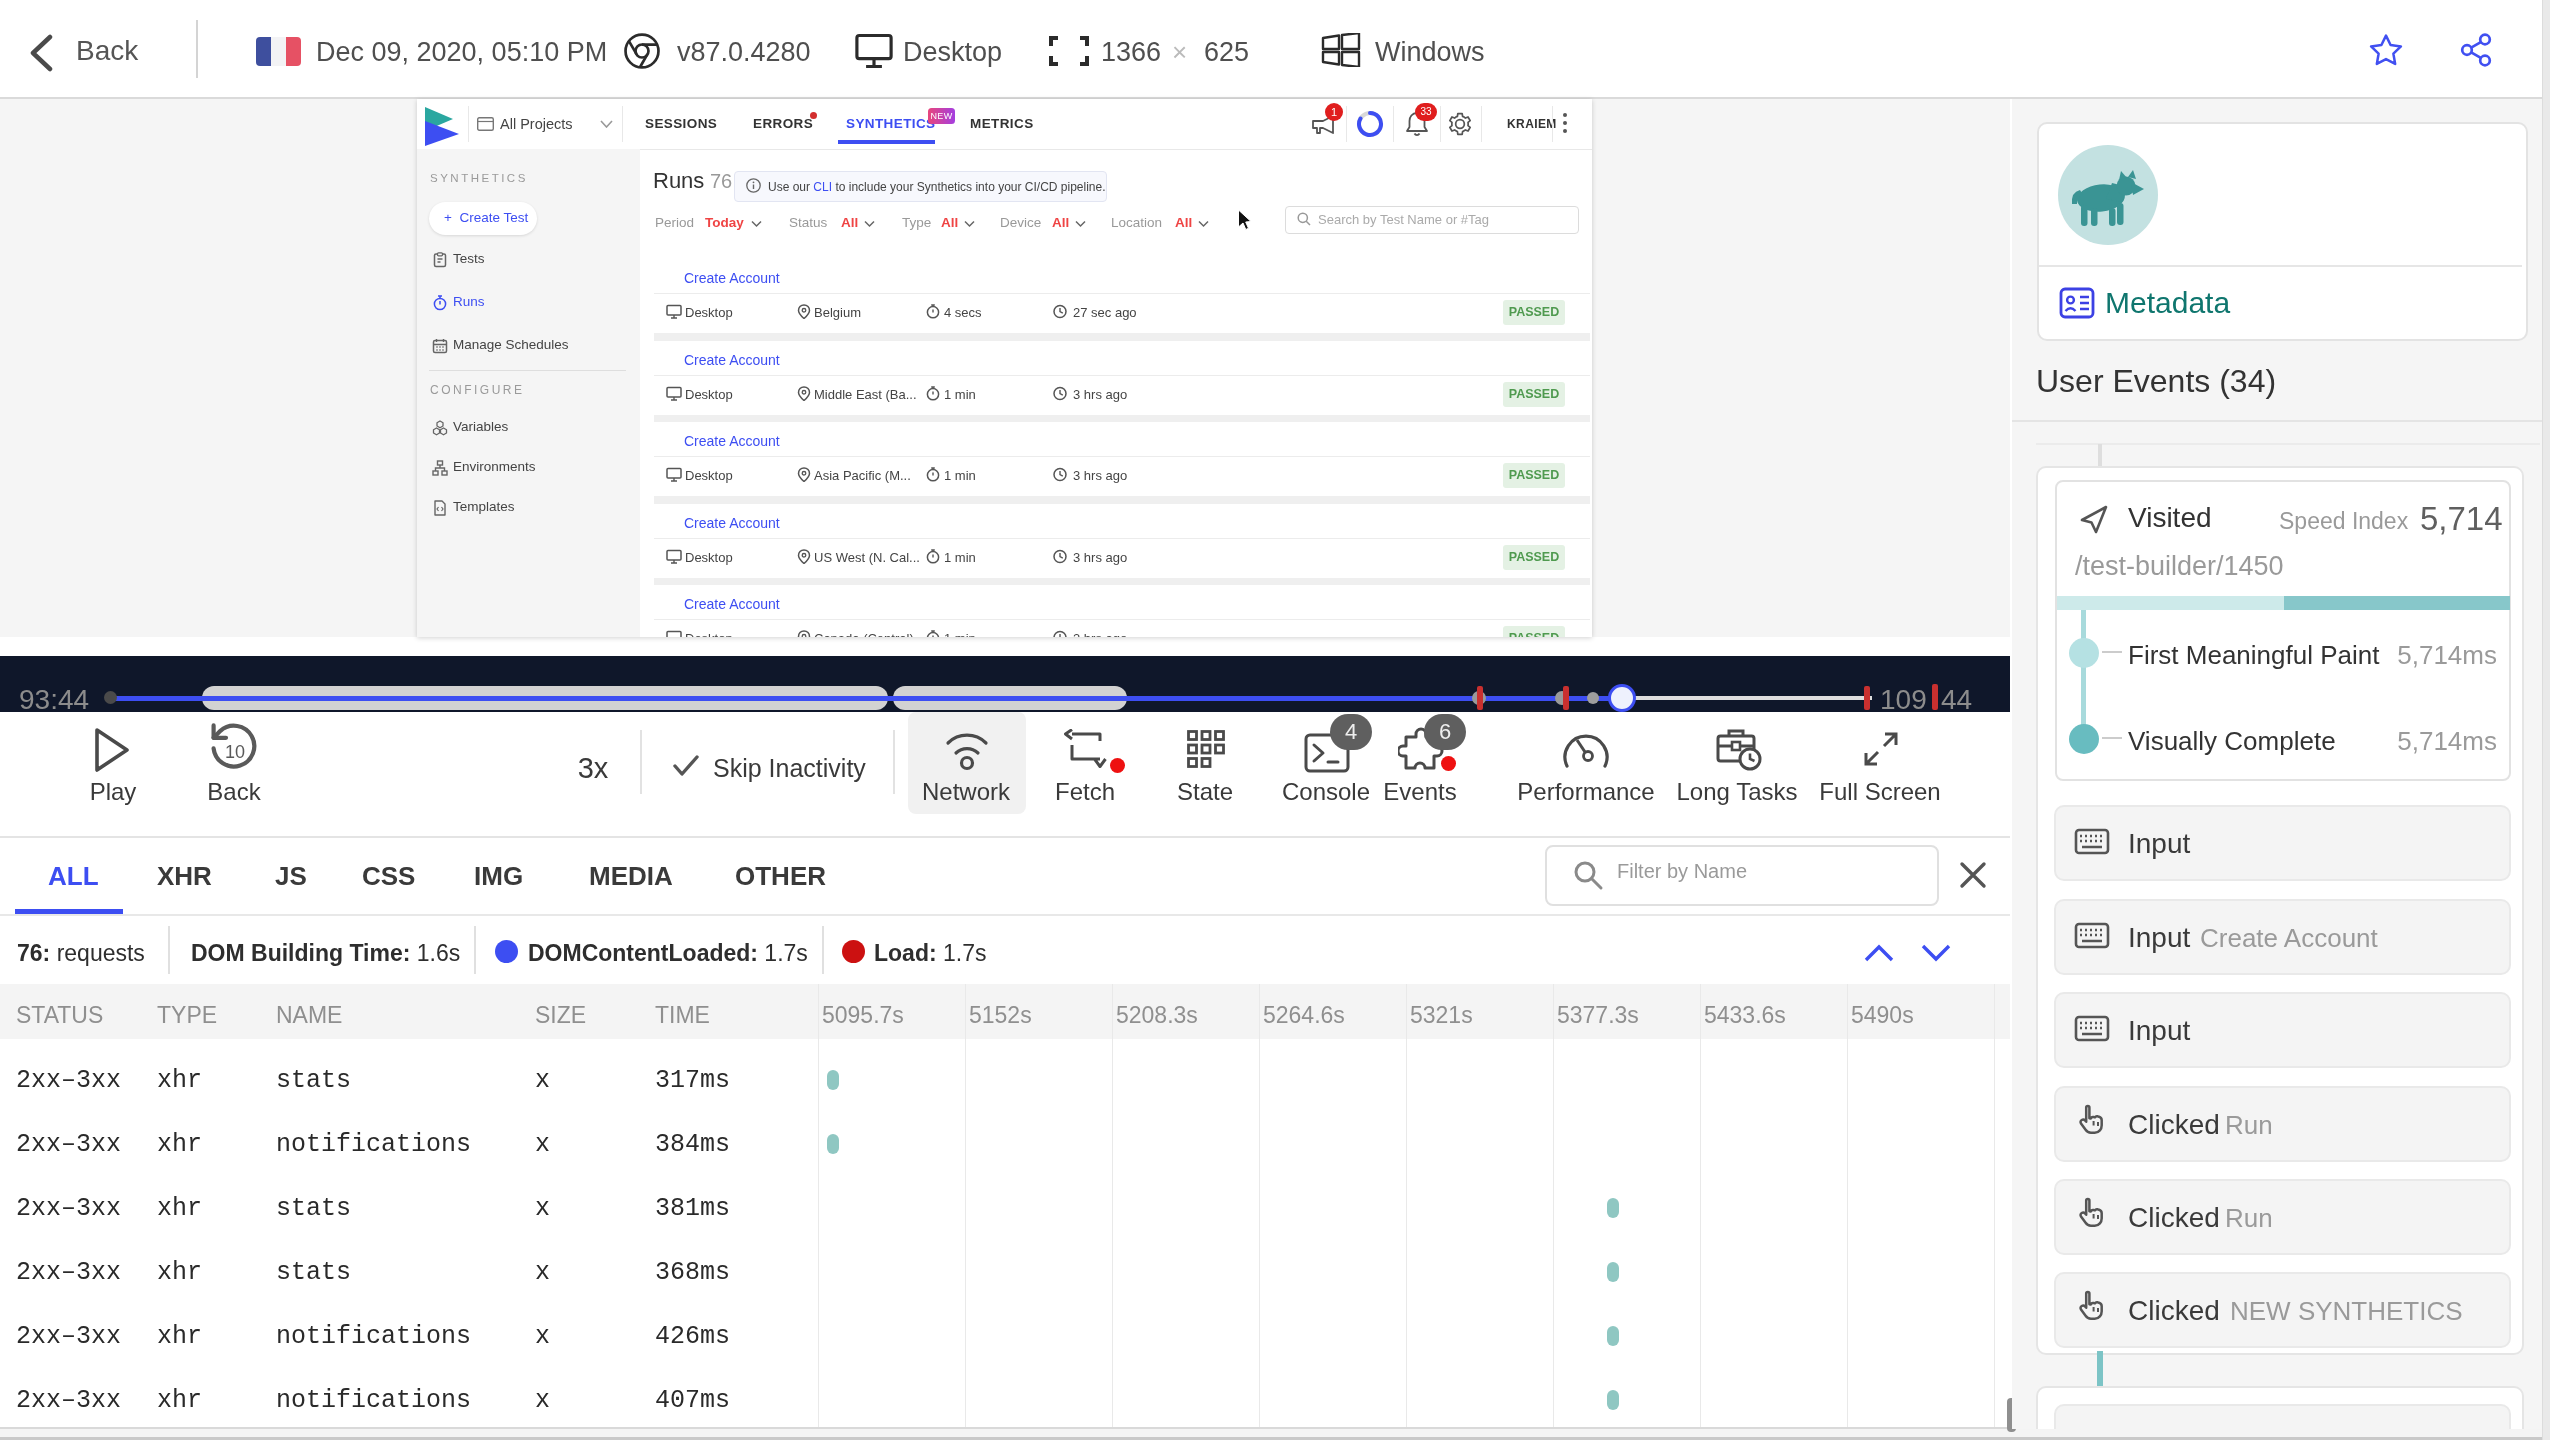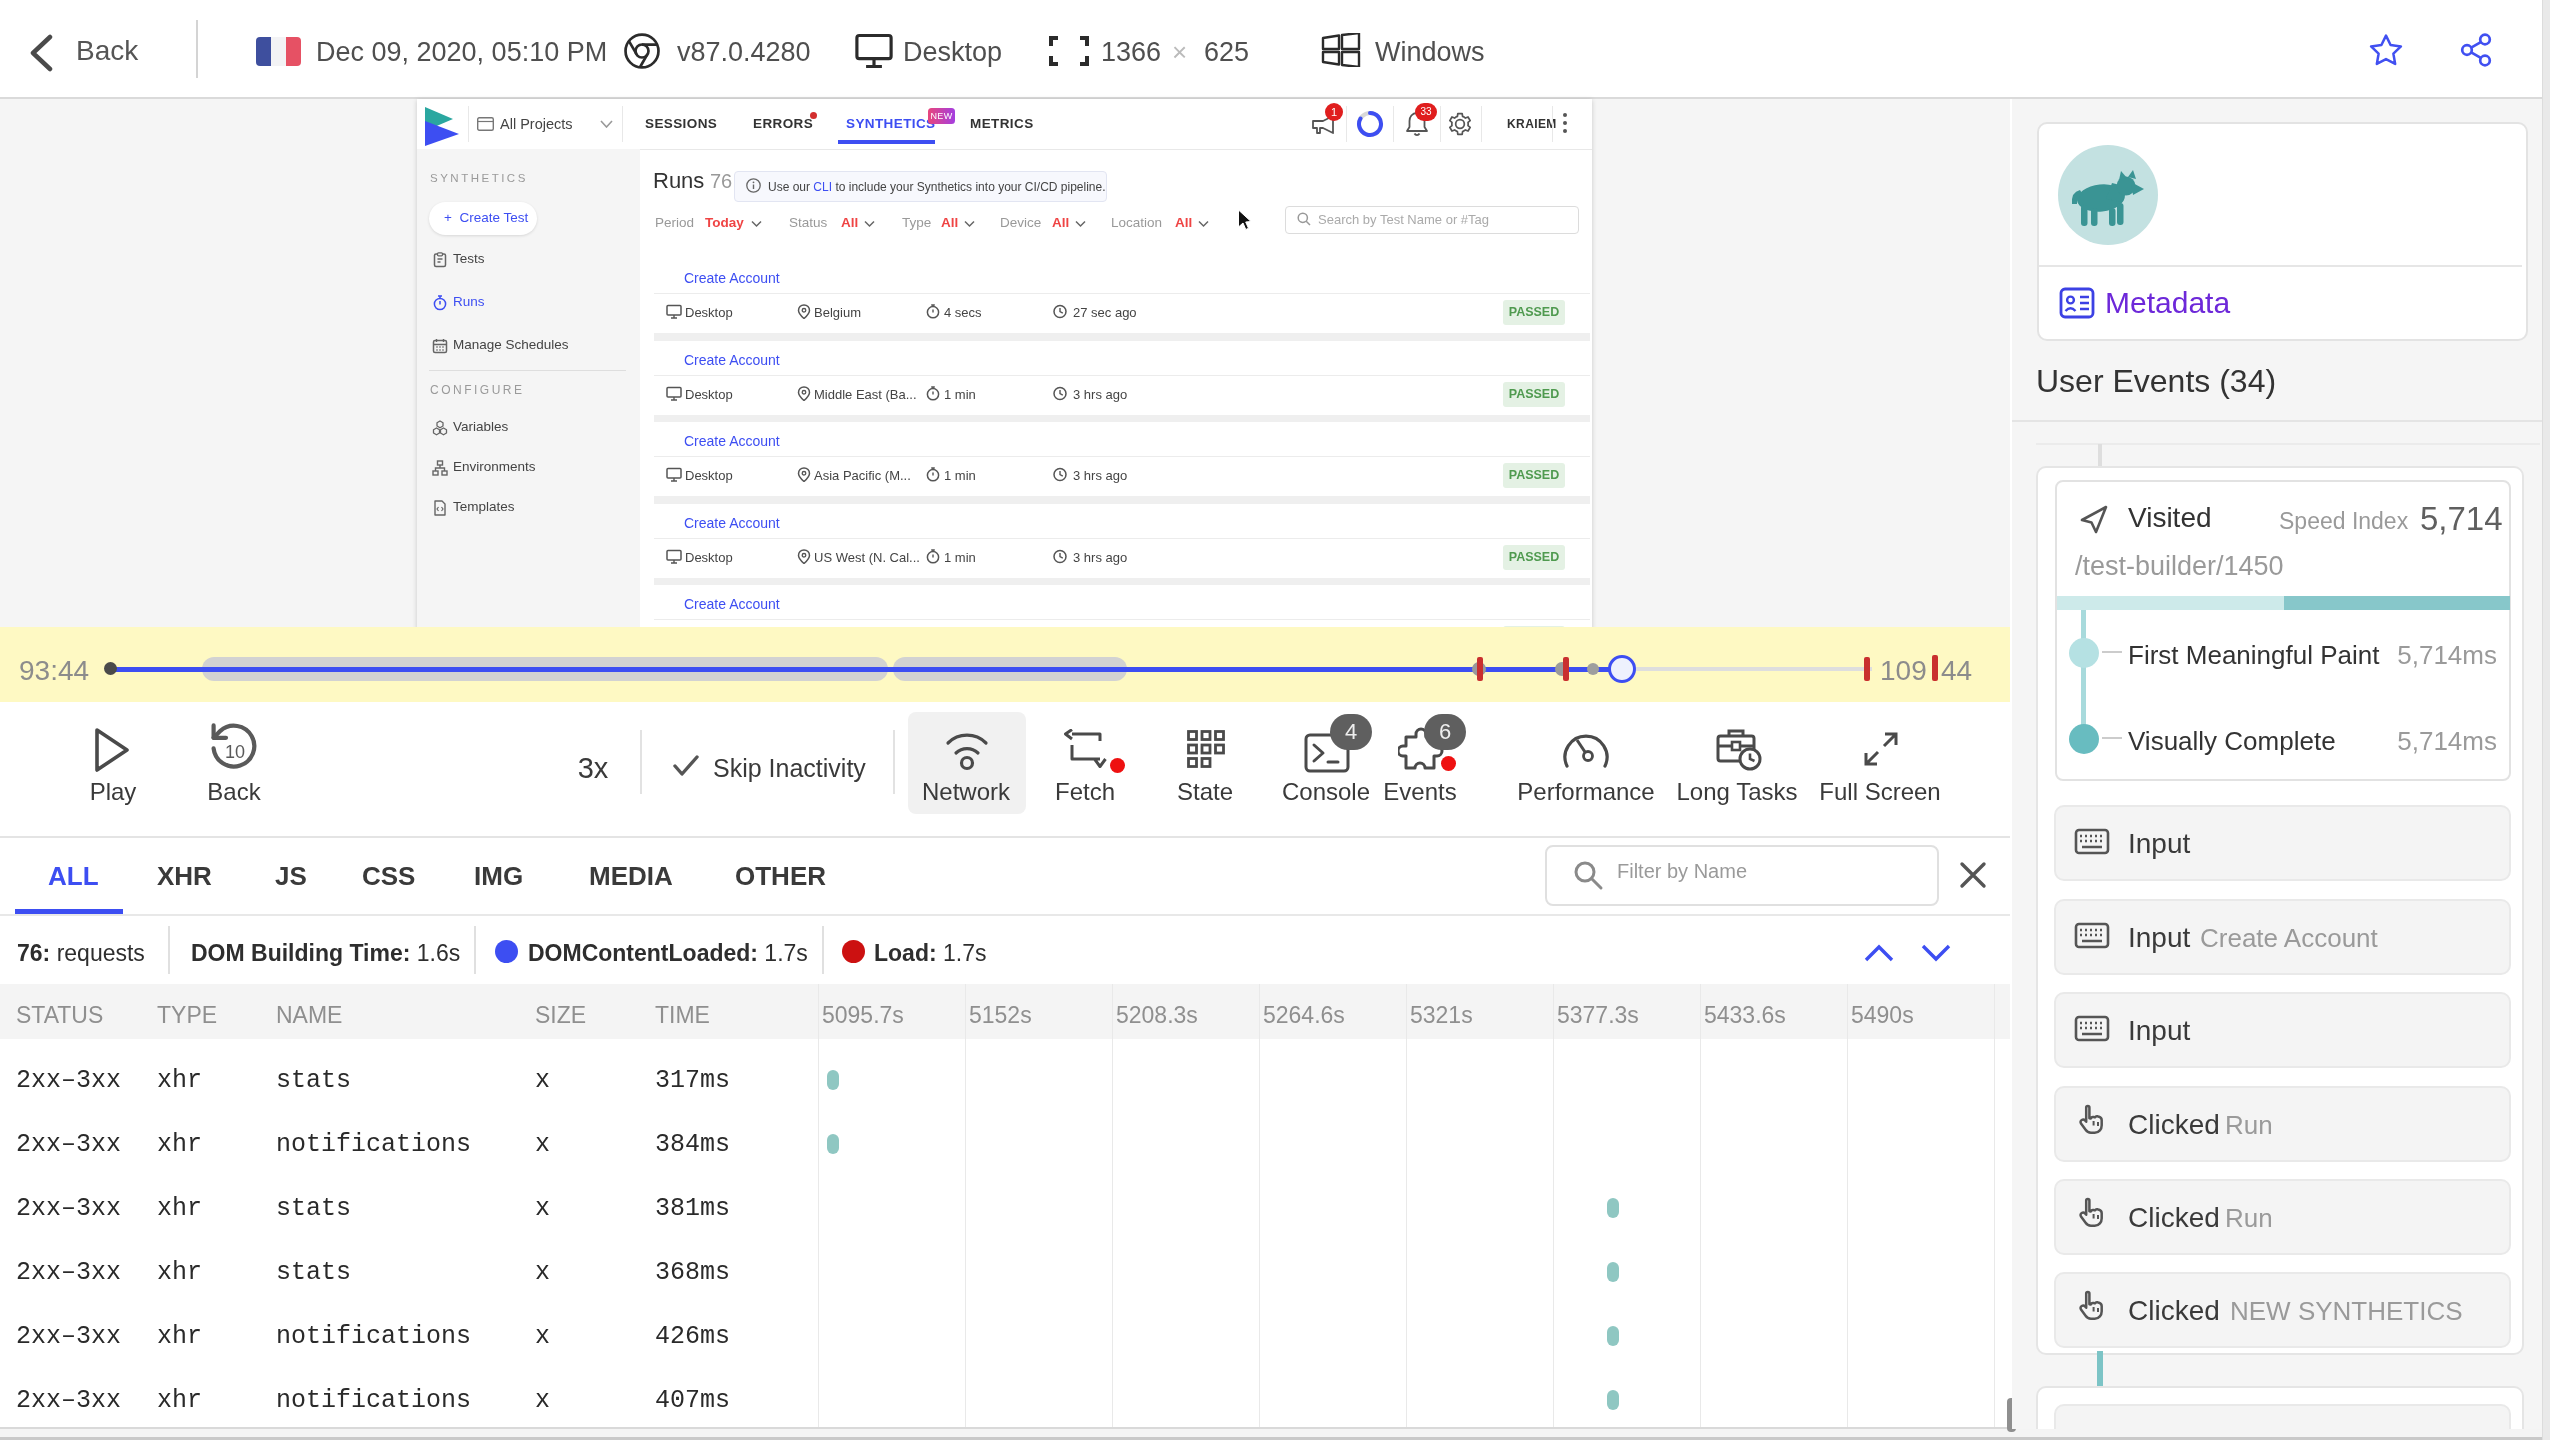--- a/index.html
+++ b/index.html
@@ -342,21 +342,21 @@
             </g>
     <g id="ack">
               <circle cx="7" cy="7.5" r="6" fill="none" stroke="#555" stroke-width="1.5"></circle>
               <path d="M7 4 L7 7.7 L9.8 9.2" fill="none" stroke="#555" stroke-width="1.4"></path>
             </g>
   </defs>
         </svg>
 </div>
 </div>
 
-<div class="abs" id="timeline" style="left:0;top:627px;width:2010px;height:75px;background:#fef9c3;">
+<div class="abs" id="timeline" style="left:0;top:656px;width:2010px;height:75px;background:#0f172a;">
   <div class="abs" style="left:19px;top:28px;font-size:28px;color:#8c8c8c;">93:44</div>
   <div class="abs" style="left:202px;top:30px;width:686px;height:24px;background:#d2d2d2;border-radius:12px;"></div>
   <div class="abs" style="left:893px;top:30px;width:234px;height:24px;background:#d2d2d2;border-radius:12px;"></div>
   <div class="abs" style="left:110px;top:40px;width:1762px;height:4px;background:#dedede;"></div>
   <div class="abs" style="left:110px;top:39.5px;width:1511px;height:5px;background:#3d4ef2;"></div>
   <div class="abs" style="left:104px;top:35px;width:13px;height:13px;border-radius:50%;background:#4a4a4a;"></div>
   <div class="abs" style="left:1472px;top:35px;width:14px;height:14px;border-radius:50%;background:#9a9a9a;"></div>
   <div class="abs" style="left:1477px;top:30px;width:6px;height:24px;background:#c9302f;border-radius:2px;"></div>
   <div class="abs" style="left:1555px;top:35px;width:14px;height:14px;border-radius:50%;background:#9a9a9a;"></div>
   <div class="abs" style="left:1563px;top:30px;width:6px;height:24px;background:#c9302f;border-radius:2px;"></div>
@@ -595,21 +595,21 @@
           </g>
         </svg>
   </div>
   <div class="abs" style="left:27px;top:166px;width:483px;height:2px;background:#e6e6e6;"></div>
   <svg class="abs" style="left:47px;top:188px;" width="36" height="32" viewBox="0 0 36 32">
         <rect x="2" y="2" width="32" height="28" rx="4" fill="none" stroke="#3c41e4" stroke-width="2.8"></rect>
         <circle cx="11.5" cy="13" r="3.4" fill="none" stroke="#3c41e4" stroke-width="2.4"></circle>
         <path d="M6.5 24 Q11.5 18.5 16.5 24" fill="none" stroke="#3c41e4" stroke-width="2.4"></path>
         <path d="M21 10 L30 10 M21 16 L30 16 M21 22 L30 22" stroke="#3c41e4" stroke-width="2.4"></path>
       </svg>
-  <div class="abs" style="left:93px;top:187px;font-size:30px;color:#6d28d9;">Metadata</div>
+  <div class="abs" style="left:93px;top:187px;font-size:30px;color:#0f766e;">Metadata</div>
 
   <div class="abs" style="left:24px;top:264px;font-size:32px;color:#333;">User Events (34)</div>
   <div class="abs" style="left:0;top:321px;width:538px;height:2px;background:#e4e4e4;"></div>
   <div class="abs" style="left:24px;top:344px;width:504px;height:2px;background:#ebebeb;"></div>
   <div class="abs" style="left:86px;top:345px;width:4px;height:23px;background:#dedede;"></div>
 
   <div class="abs" style="left:24px;top:367px;width:484px;height:885px;background:#fff;border:2px solid #e5e5e5;border-radius:10px;"></div>
 
   <div class="abs" style="left:43px;top:381px;width:452px;height:297px;background:#fff;border:2px solid #e2e2e2;border-radius:8px;"></div>
   <svg class="abs" style="left:66px;top:404px;" width="32" height="32" viewBox="0 0 32 32">

